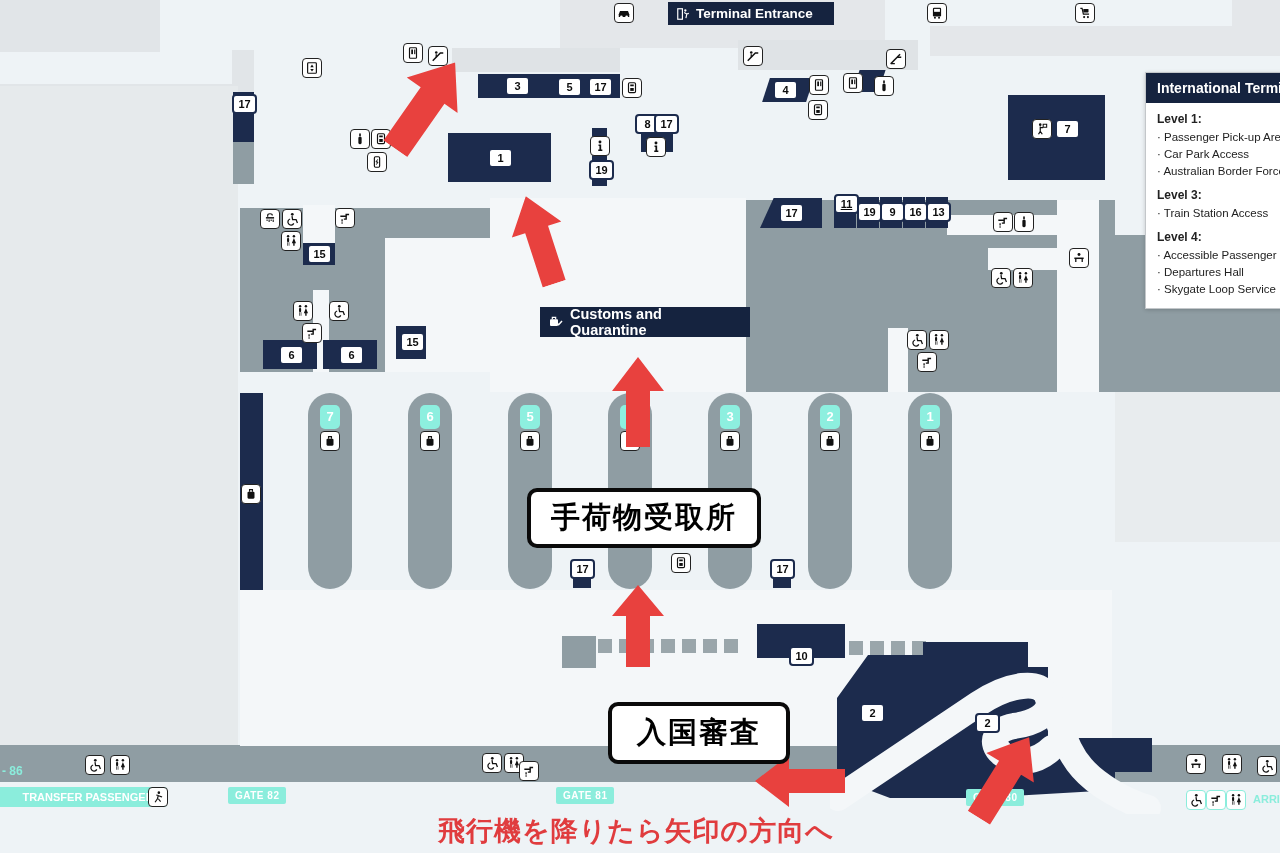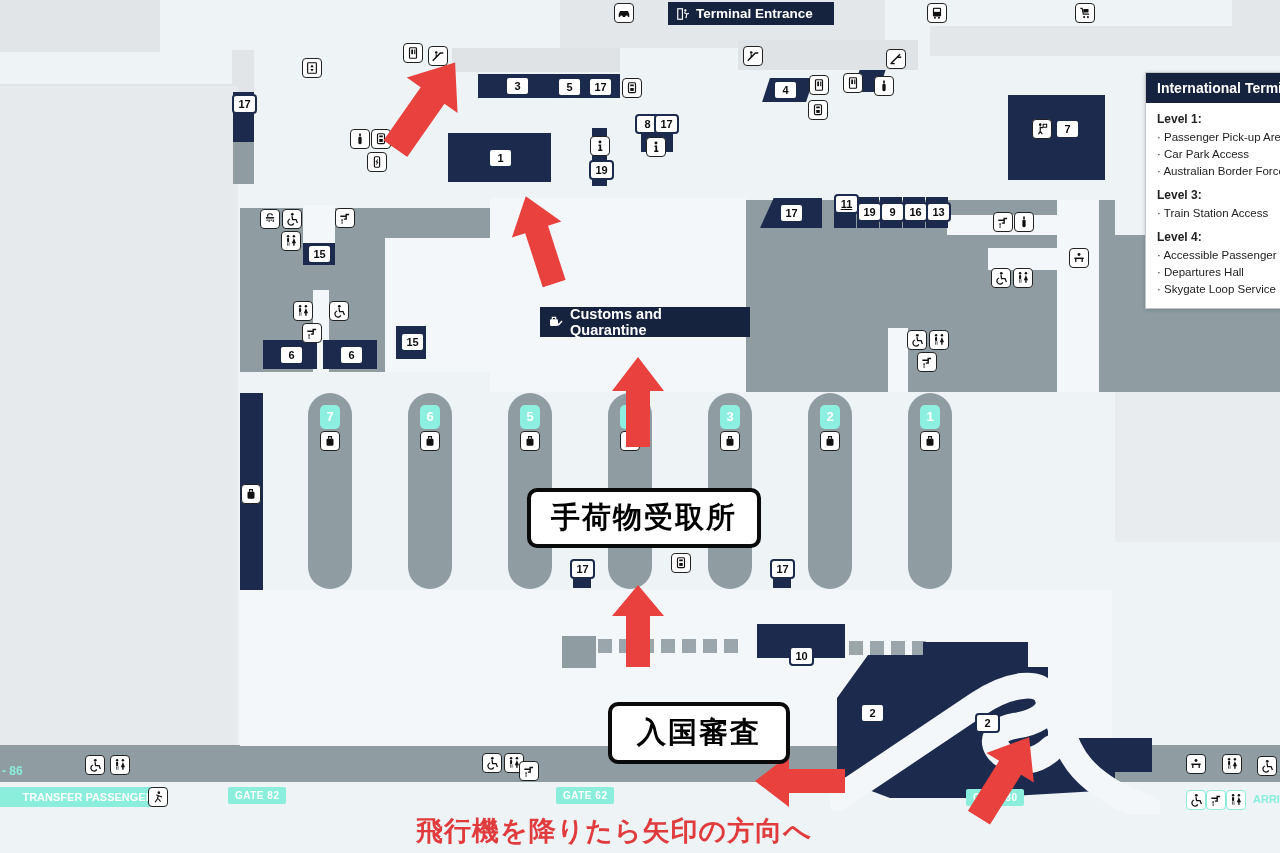--- a/index.html
+++ b/index.html
@@ -139,21 +139,21 @@
       </div>
   </div>
 
   <div class="jp-label" style="left:527px;top:488px;width:226px;height:52px;font-size:29px">
     <span>手荷物受取所</span>
   </div>
   <div class="jp-label" style="left:608px;top:702px;width:174px;height:54px;font-size:29px">
     <span>入国審査</span>
   </div>
 
-  <div class="redtext" style="left:416px;top:813px;font-size:27px;letter-spacing:1px">飛行機を降りたら矢印の方向へ</div>
+  <div class="redtext" style="left:438px;top:813px;font-size:27px;letter-spacing:1px">飛行機を降りたら矢印の方向へ</div>
 
   <div class="teal-banner" style="left:-25px;top:787px;width:180px;height:20px;padding:0 6px;font-size:11px;justify-content:flex-end">
     <span>TRANSFER PASSENGERS</span>
   </div>
   <div class="redtext" style="left:2px;top:764px;font-size:12px;color:#8BEDDC;font-weight:700;z-index:10">- 86</div>
   <div class="redtext" style="left:1253px;top:793px;font-size:11px;color:#8BEDDC;font-weight:700;z-index:10">ARRIVALS</div>
 
 <div class="ib" style="left: 614px; top: 3px;">
       <svg viewBox="0 0 24 24" width="14" height="14" fill="#111">
         <path d="M3 14l2.2-5.5h13.6L21 14v5H3z"></path>
@@ -620,15 +620,15 @@
       <svg width="52" height="90" viewBox="0 0 52 90">
         <polygon fill="#E8413E" points="26,0 52,34 38,34 38,90 14,90 14,34 0,34"></polygon>
       </svg>
     </div>
     <div class="arrow" style="left: 976px; top: 729.5px; width: 56px; height: 95px; transform: rotate(32deg);">
       <svg width="56" height="95" viewBox="0 0 56 95">
         <polygon fill="#E8413E" points="28,0 56,36 41,36 41,95 15,95 15,36 0,36"></polygon>
       </svg>
     </div>
     <div class="gate" style="left: 228px; top: 787px;">GATE 82</div>
-    <div class="gate" style="left: 556px; top: 787px;">GATE 62</div>
+    <div class="gate" style="left: 556px; top: 787px;">GATE 81</div>
     <div class="gate" style="left: 966px; top: 789px;">GATE 80</div>
   </div>
 
 </body></html>

